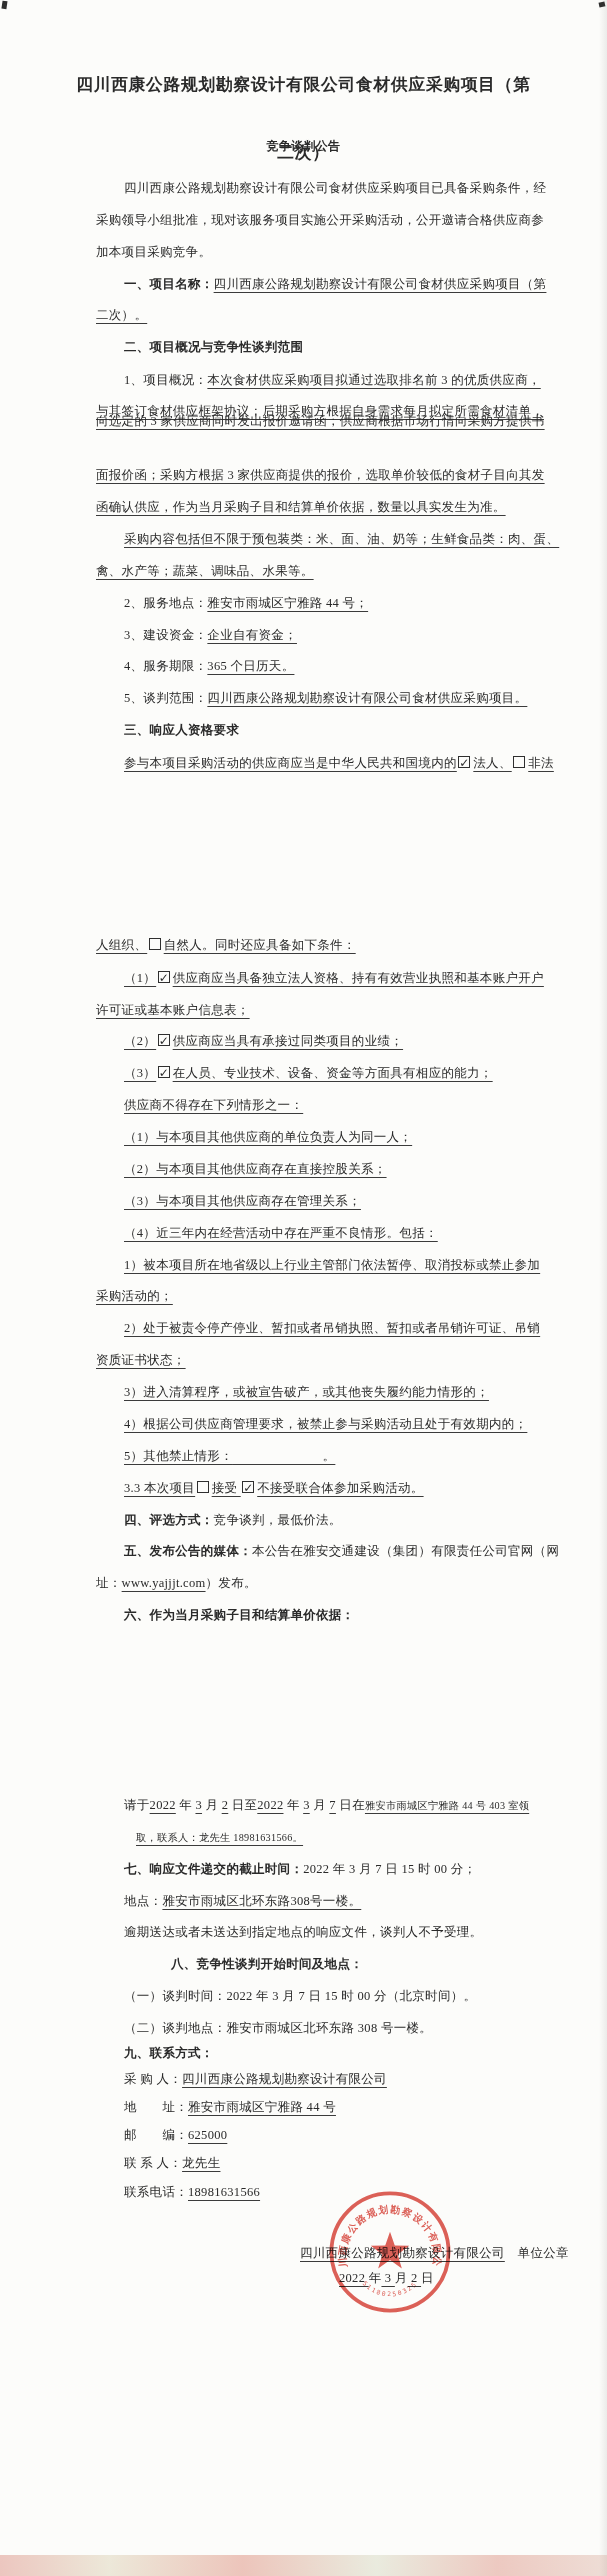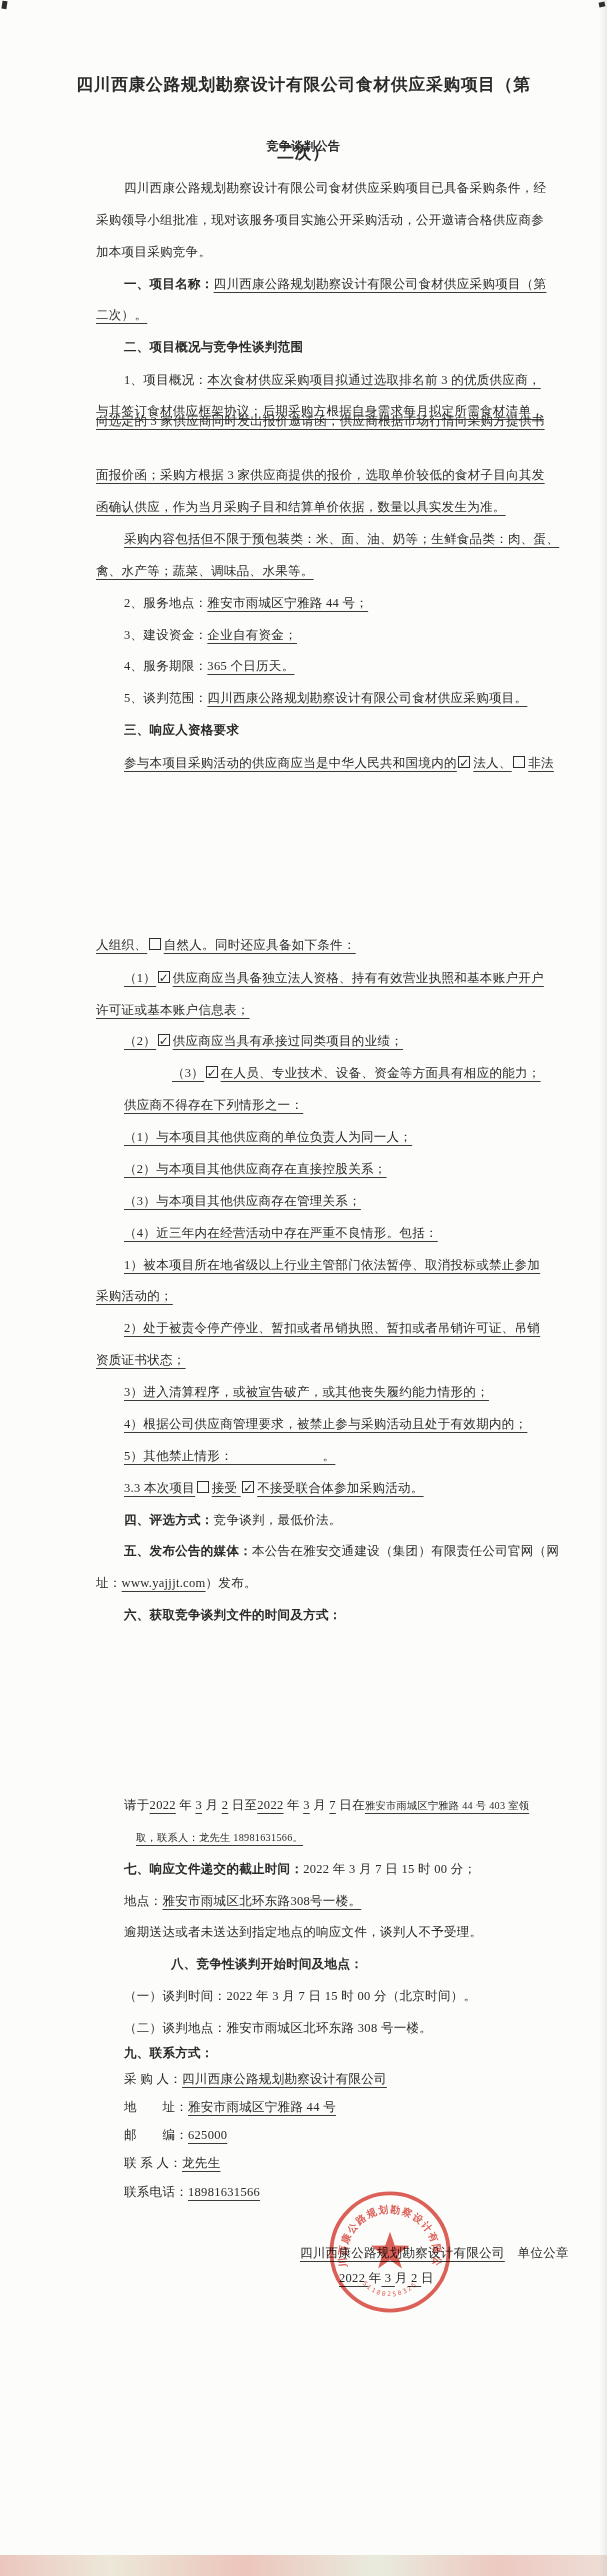--- a/index.html
+++ b/index.html
@@ -74,38 +74,38 @@
       <div class="line" style="top: 587px; left: 124px;"><span class="">2、服务地点：</span><span class="u">雅安市雨城区宁雅路 44 号；</span></div>
       <div class="line" style="top: 619px; left: 124px;"><span class="">3、建设资金：</span><span class="u">企业自有资金；</span></div>
       <div class="line" style="top: 650px; left: 124px;"><span class="">4、服务期限：</span><span class="u">365 个日历天。</span></div>
       <div class="line" style="top: 682px; left: 124px;"><span class="">5、谈判范围：</span><span class="u">四川西康公路规划勘察设计有限公司食材供应采购项目。</span></div>
       <div class="line" style="top: 714px; left: 124px;"><span class="b">三、响应人资格要求</span></div>
       <div class="line" style="top: 747px; left: 124px;"><span class="u">参与本项目采购活动的供应商应当是中华人民共和国境内的</span><span class="cbx on"></span><span class="u">法人、</span><span class="cbx"></span><span class="u">非法</span></div>
       <div class="line" style="top: 929px; left: 96px; text-align: center;"><span class="u">人组织、</span><span class="cbx"></span><span class="u">自然人。同时还应具备如下条件：</span></div>
       <div class="line" style="top: 962px; left: 124px;"><span class="u">（1）</span><span class="cbx on"></span><span class="u">供应商应当具备独立法人资格、持有有效营业执照和基本账户开户</span></div>
       <div class="line" style="top: 994px; left: 96px;"><span class="u">许可证或基本账户信息表；</span></div>
       <div class="line" style="top: 1025px; left: 124px;"><span class="u">（2）</span><span class="cbx on"></span><span class="u">供应商应当具有承接过同类项目的业绩；</span></div>
-      <div class="line" style="top: 1057px; left: 124px; margin-left: 48px;"><span class="u">（3）</span><span class="cbx on"></span><span class="u">在人员、专业技术、设备、资金等方面具有相应的能力；</span></div>
+      <div class="line" style="top: 1057px; left: 124px;"><span class="u">（3）</span><span class="cbx on"></span><span class="u">在人员、专业技术、设备、资金等方面具有相应的能力；</span></div>
       <div class="line" style="top: 1089px; left: 124px;"><span class="u">供应商不得存在下列情形之一：</span></div>
       <div class="line" style="top: 1121px; left: 124px;"><span class="u">（1）与本项目其他供应商的单位负责人为同一人；</span></div>
       <div class="line" style="top: 1153px; left: 124px;"><span class="u">（2）与本项目其他供应商存在直接控股关系；</span></div>
       <div class="line" style="top: 1185px; left: 124px;"><span class="u">（3）与本项目其他供应商存在管理关系；</span></div>
       <div class="line" style="top: 1217px; left: 124px;"><span class="u">（4）近三年内在经营活动中存在严重不良情形。包括：</span></div>
       <div class="line" style="top: 1249px; left: 124px;"><span class="u">1）被本项目所在地省级以上行业主管部门依法暂停、取消投标或禁止参加</span></div>
       <div class="line" style="top: 1280px; left: 96px;"><span class="u">采购活动的；</span></div>
       <div class="line" style="top: 1312px; left: 124px;"><span class="u">2）处于被责令停产停业、暂扣或者吊销执照、暂扣或者吊销许可证、吊销</span></div>
       <div class="line" style="top: 1344px; left: 96px;"><span class="u">资质证书状态；</span></div>
       <div class="line" style="top: 1376px; left: 124px;"><span class="u">3）进入清算程序，或被宣告破产，或其他丧失履约能力情形的；</span></div>
       <div class="line" style="top: 1408px; left: 124px;"><span class="u">4）根据公司供应商管理要求，被禁止参与采购活动且处于有效期内的；</span></div>
       <div class="line" style="top: 1440px; left: 124px;"><span class="u">5）其他禁止情形：</span><span class="u">　　　　　　　。</span></div>
       <div class="line" style="top: 1472px; left: 124px;"><span class="u">3.3 本次项目</span><span class="cbx"></span><span class="u">接受 </span><span class="cbx on"></span><span class="u">不接受联合体参加采购活动。</span></div>
       <div class="line" style="top: 1504px; left: 124px;"><span class="b">四、评选方式：</span><span class="">竞争谈判，最低价法。</span></div>
       <div class="line" style="top: 1535px; left: 124px;"><span class="b">五、发布公告的媒体：</span><span class="">本公告在雅安交通建设（集团）有限责任公司官网（网</span></div>
       <div class="line" style="top: 1567px; left: 96px;"><span class="">址：</span><span class="u">www.yajjjt.com</span><span class="">）发布。</span></div>
-      <div class="line" style="top: 1599px; left: 124px;"><span class="b">六、获取竞争谈判文件的时间及方式：</span></div>
+      <div class="line" style="top: 1599px; left: 124px;"><span class="b">六、作为当月采购子目和结算单价依据：</span></div>
       <div class="line" style="top: 1789px; left: 124px;"><span class="">请于</span><span class="u">2022</span><span class=""> 年 </span><span class="u">3</span><span class=""> 月 </span><span class="u">2</span><span class=""> 日至</span><span class="u">2022</span><span class=""> 年 </span><span class="u">3</span><span class=""> 月 </span><span class="u">7</span><span class=""> 日在</span><span class="u s">雅安市雨城区宁雅路 44 号 403 室领</span></div>
       <div class="line" style="top: 1821px; left: 96px; margin-left: 40px;"><span class="u s">取，联系人：龙先生 18981631566。</span></div>
       <div class="line" style="top: 1853px; left: 124px;"><span class="b">七、响应文件递交的截止时间：</span><span class="">2022 年 3 月 7 日 15 时 00 分；</span></div>
       <div class="line" style="top: 1885px; left: 124px;"><span class="">地点：</span><span class="u">雅安市雨城区北环东路308号一楼。</span></div>
       <div class="line" style="top: 1916px; left: 124px;"><span class="">逾期送达或者未送达到指定地点的响应文件，谈判人不予受理。</span></div>
       <div class="line" style="top: 1948px; left: 124px; margin-left: 47px;"><span class="b">八、竞争性谈判开始时间及地点：</span></div>
       <div class="line" style="top: 1980px; left: 124px;"><span class="">（一）谈判时间：2022 年 3 月 7 日 15 时 00 分（北京时间）。</span></div>
       <div class="line" style="top: 2012px; left: 124px;"><span class="">（二）谈判地点：雅安市雨城区北环东路 308 号一楼。</span></div>
       <div class="line" style="top: 2037px; left: 124px;"><span class="b">九、联系方式：</span></div>
       <div class="line contact" style="top: 2065px; left: 124px;"><span class="">采 购 人：</span><span class="u">四川西康公路规划勘察设计有限公司</span></div>

